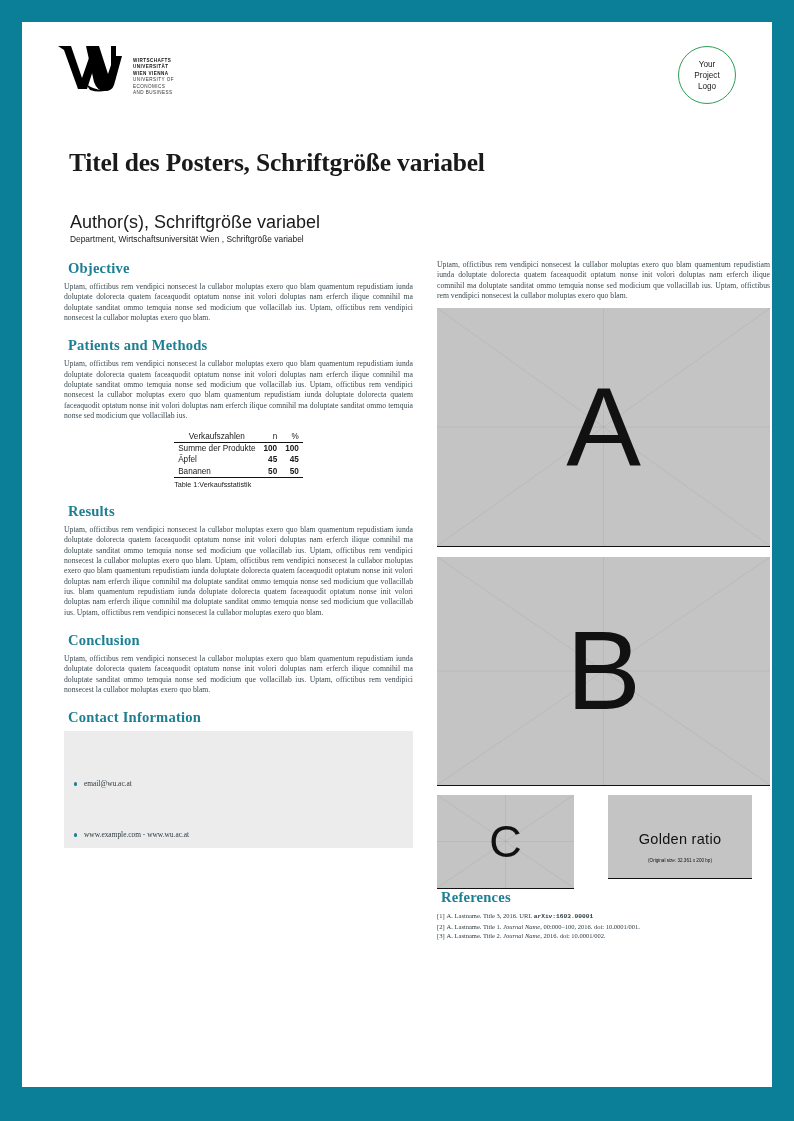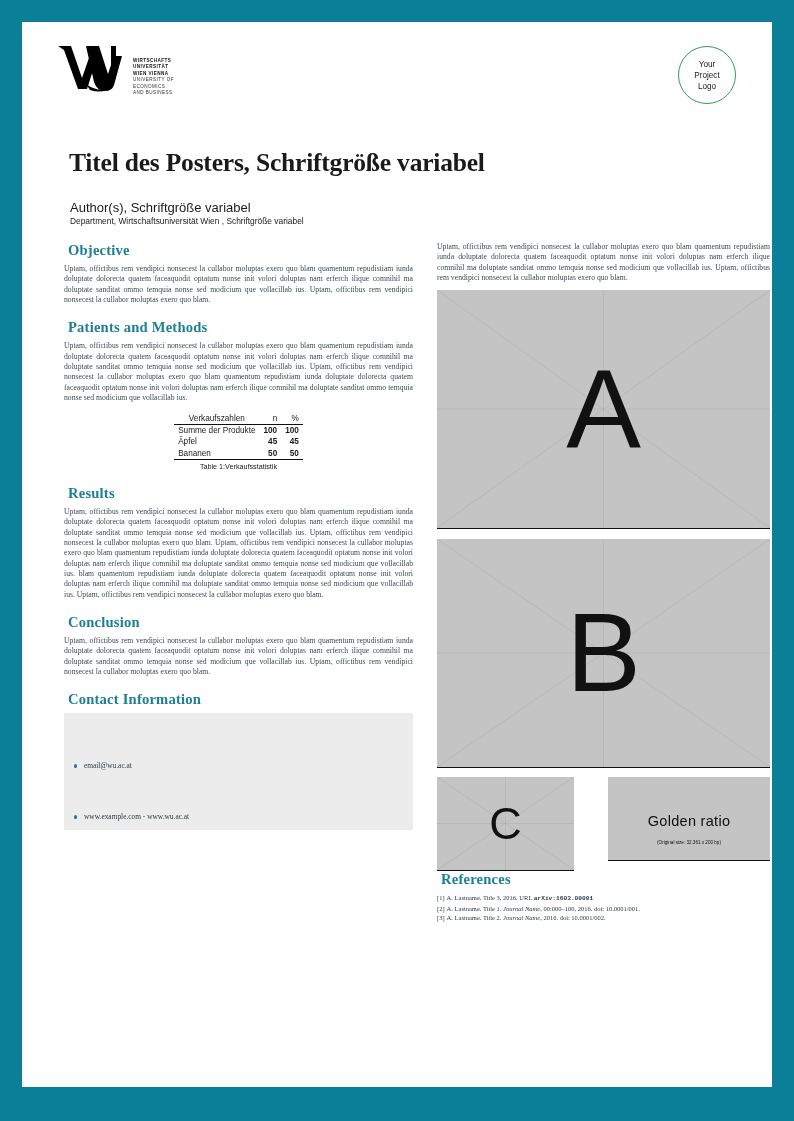--- a/index.html
+++ b/index.html
@@ -89,23 +89,23 @@
     font-family: Liberation Serif, serif;
     font-weight: bold;
     font-size: 25.5px;
     color: #1a1a1a;
     margin: 16px 0 0 21px;
     letter-spacing: -0.2px;
   }
   .poster-authors {
     font-family: "Liberation Sans", sans-serif;
     font-weight: normal;
-    font-size: 13px;
-    color: #1a1a1a;
-    margin: 22px 0 0 22px;
+    font-size: 18px;
+    color: #1a1a1a;
+    margin: 34px 0 0 22px;
   }
   .poster-dept {
     font-family: "Liberation Sans", sans-serif;
     font-size: 8.4px;
     color: #1a1a1a;
     margin: 1px 0 0 22px;
   }
 
   
   .columns {
@@ -158,21 +158,21 @@
     border-bottom: 0.8px solid #111;
     text-align: center;
   }
   table.data thead th.num { text-align: right; }
   table.data tbody td.num { text-align: right; font-weight: bold; }
   table.data tbody tr:last-child td { border-bottom: 0.8px solid #111; }
   .table-caption {
     font-family: "Liberation Sans", sans-serif;
     font-size: 7.2px;
     color: #1a1a1a;
-    text-align: center;
+    text-align: left;
     margin-top: 2px;
   }
 
   
   .contact-box {
     background: #ececec;
     padding: 7px 9px 8px 9px;
     margin-top: 5px;
   }
   ul.contact-list {
@@ -229,21 +229,21 @@
   .ph-b { height: 228px; margin-top: 10px; }
   .ph-b .letter { font-size: 112px; }
   .row-bottom {
     display: flex;
     gap: 34px;
     margin-top: 9px;
   }
   .ph-c { width: 137px; height: 93px; }
   .ph-c .letter { font-size: 45px; }
   .golden {
-    width: 162px;
+    width: 144px;
     height: 84px;
     background: #c4c4c4;
     border-bottom: 1.6px solid #111;
     display: flex;
     flex-direction: column;
     align-items: center;
     justify-content: center;
     padding-top: 20px;
     box-sizing: border-box;
   }

